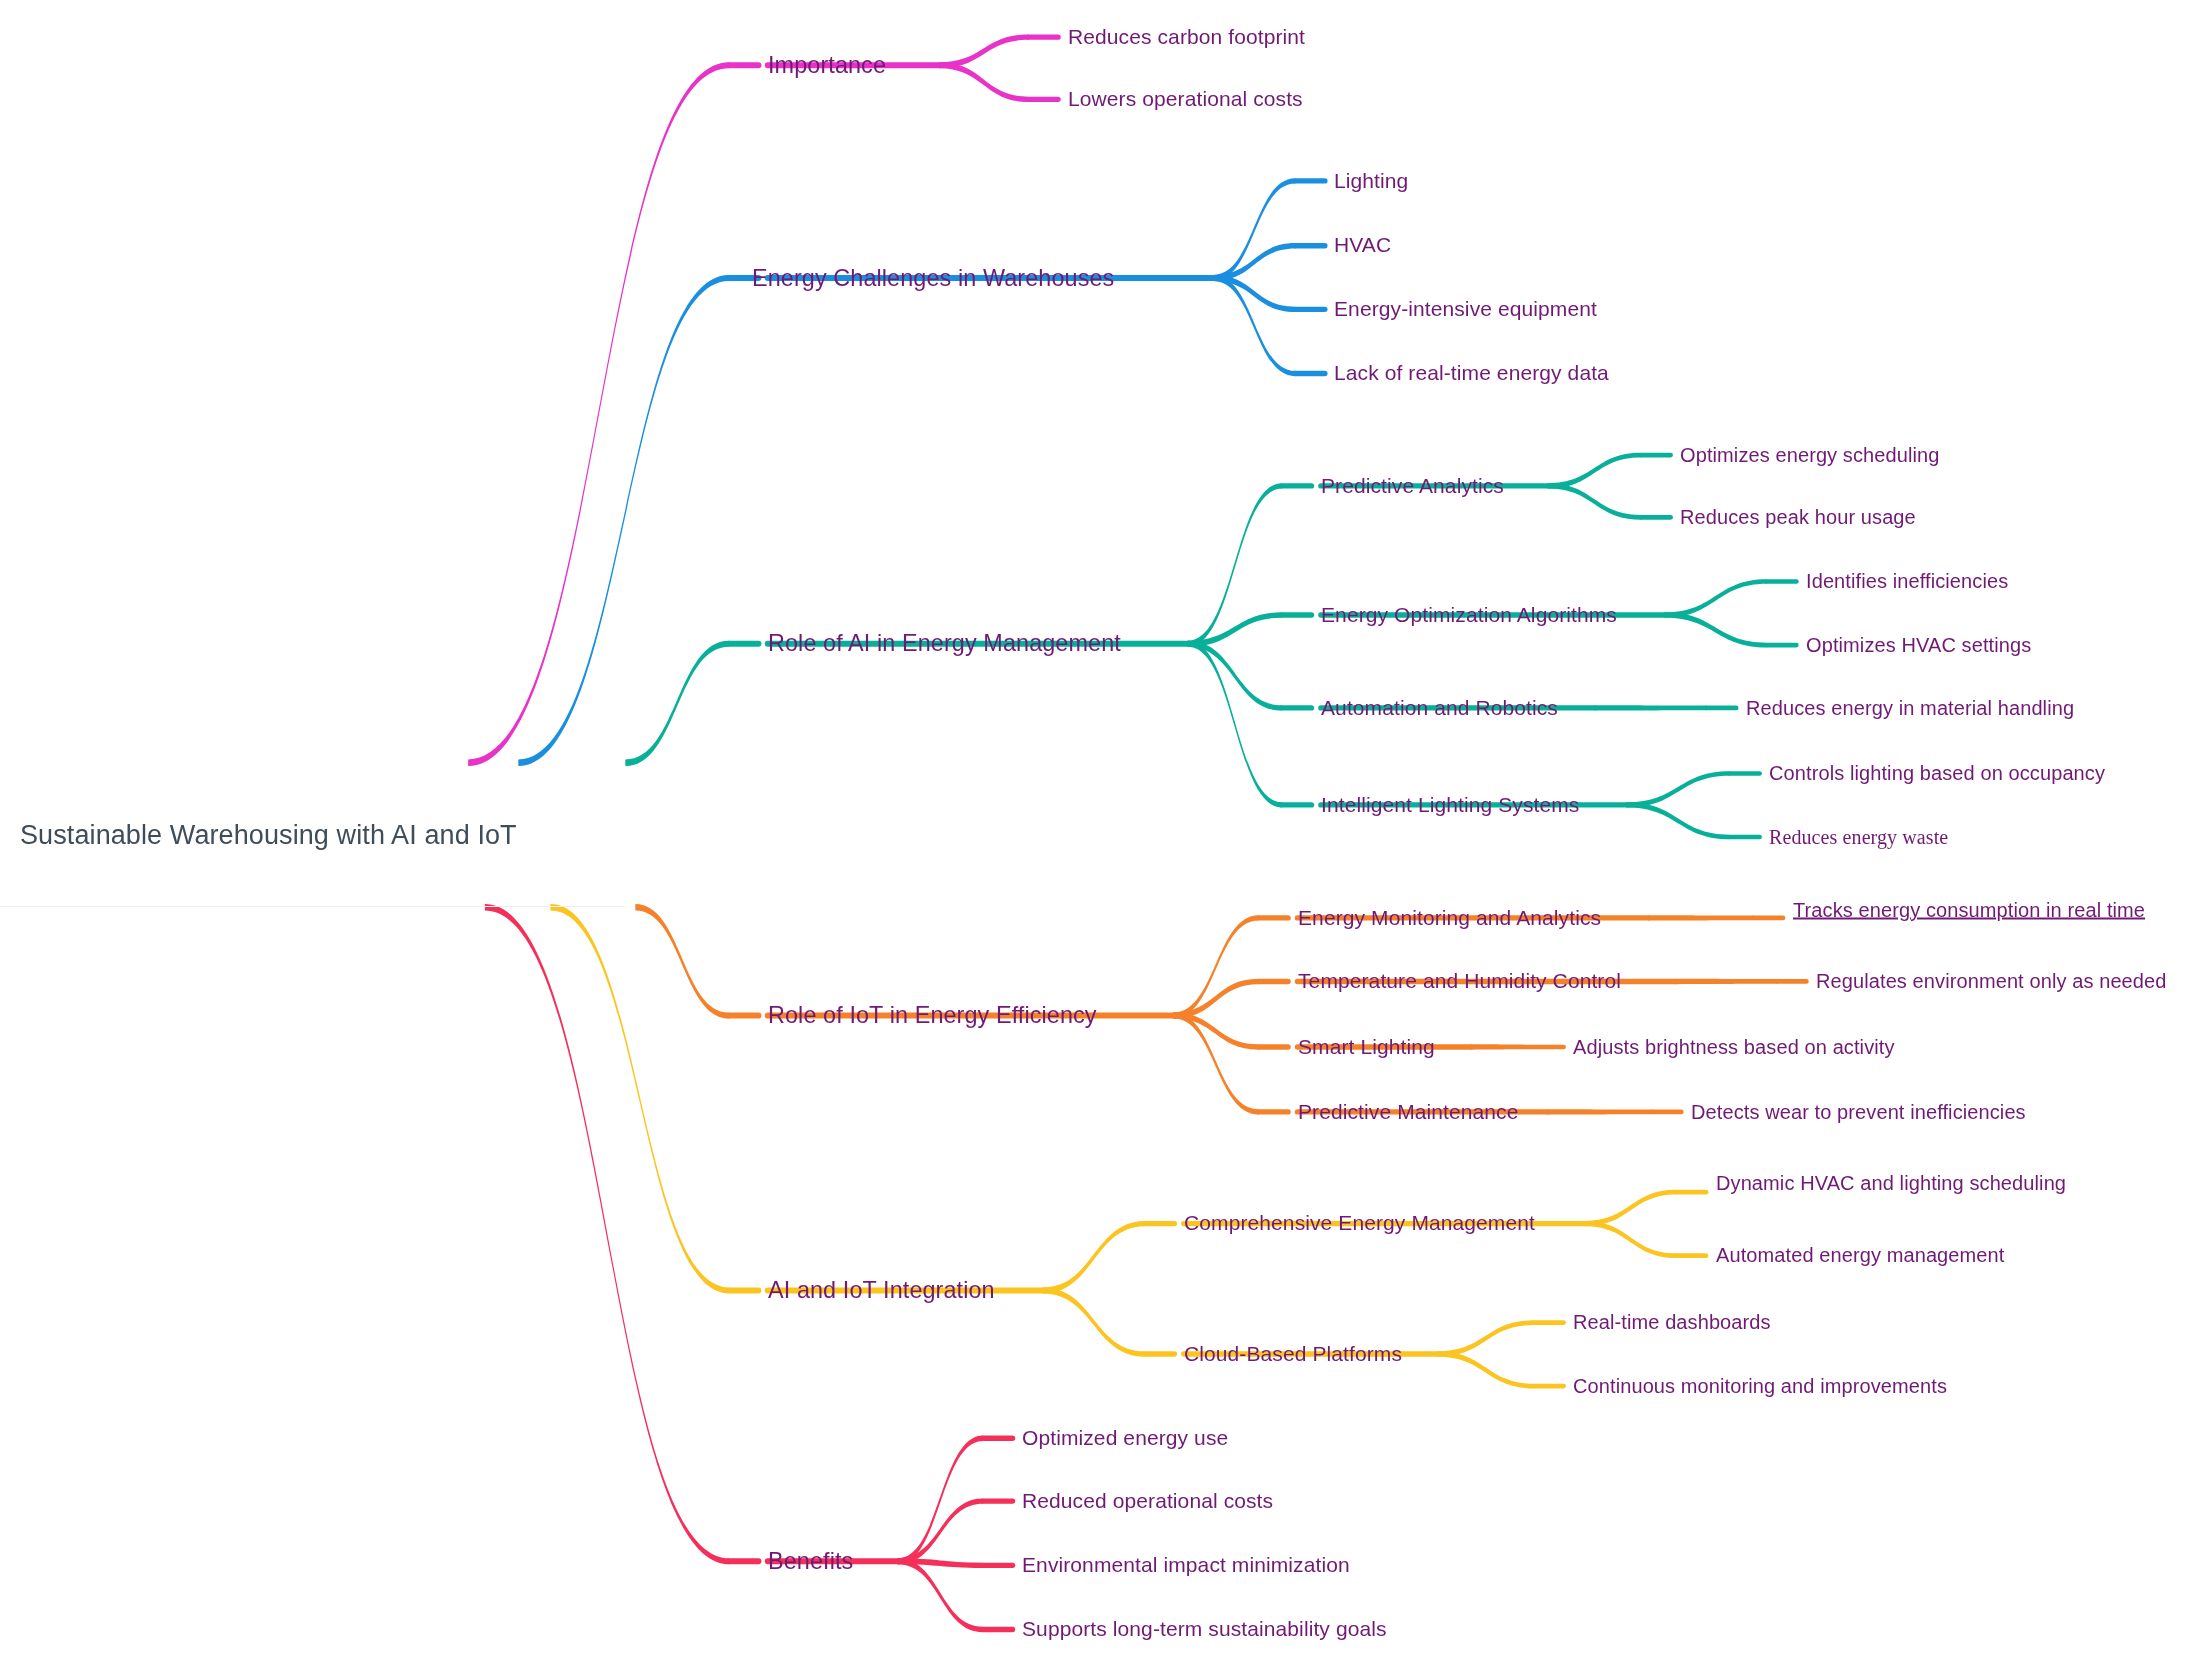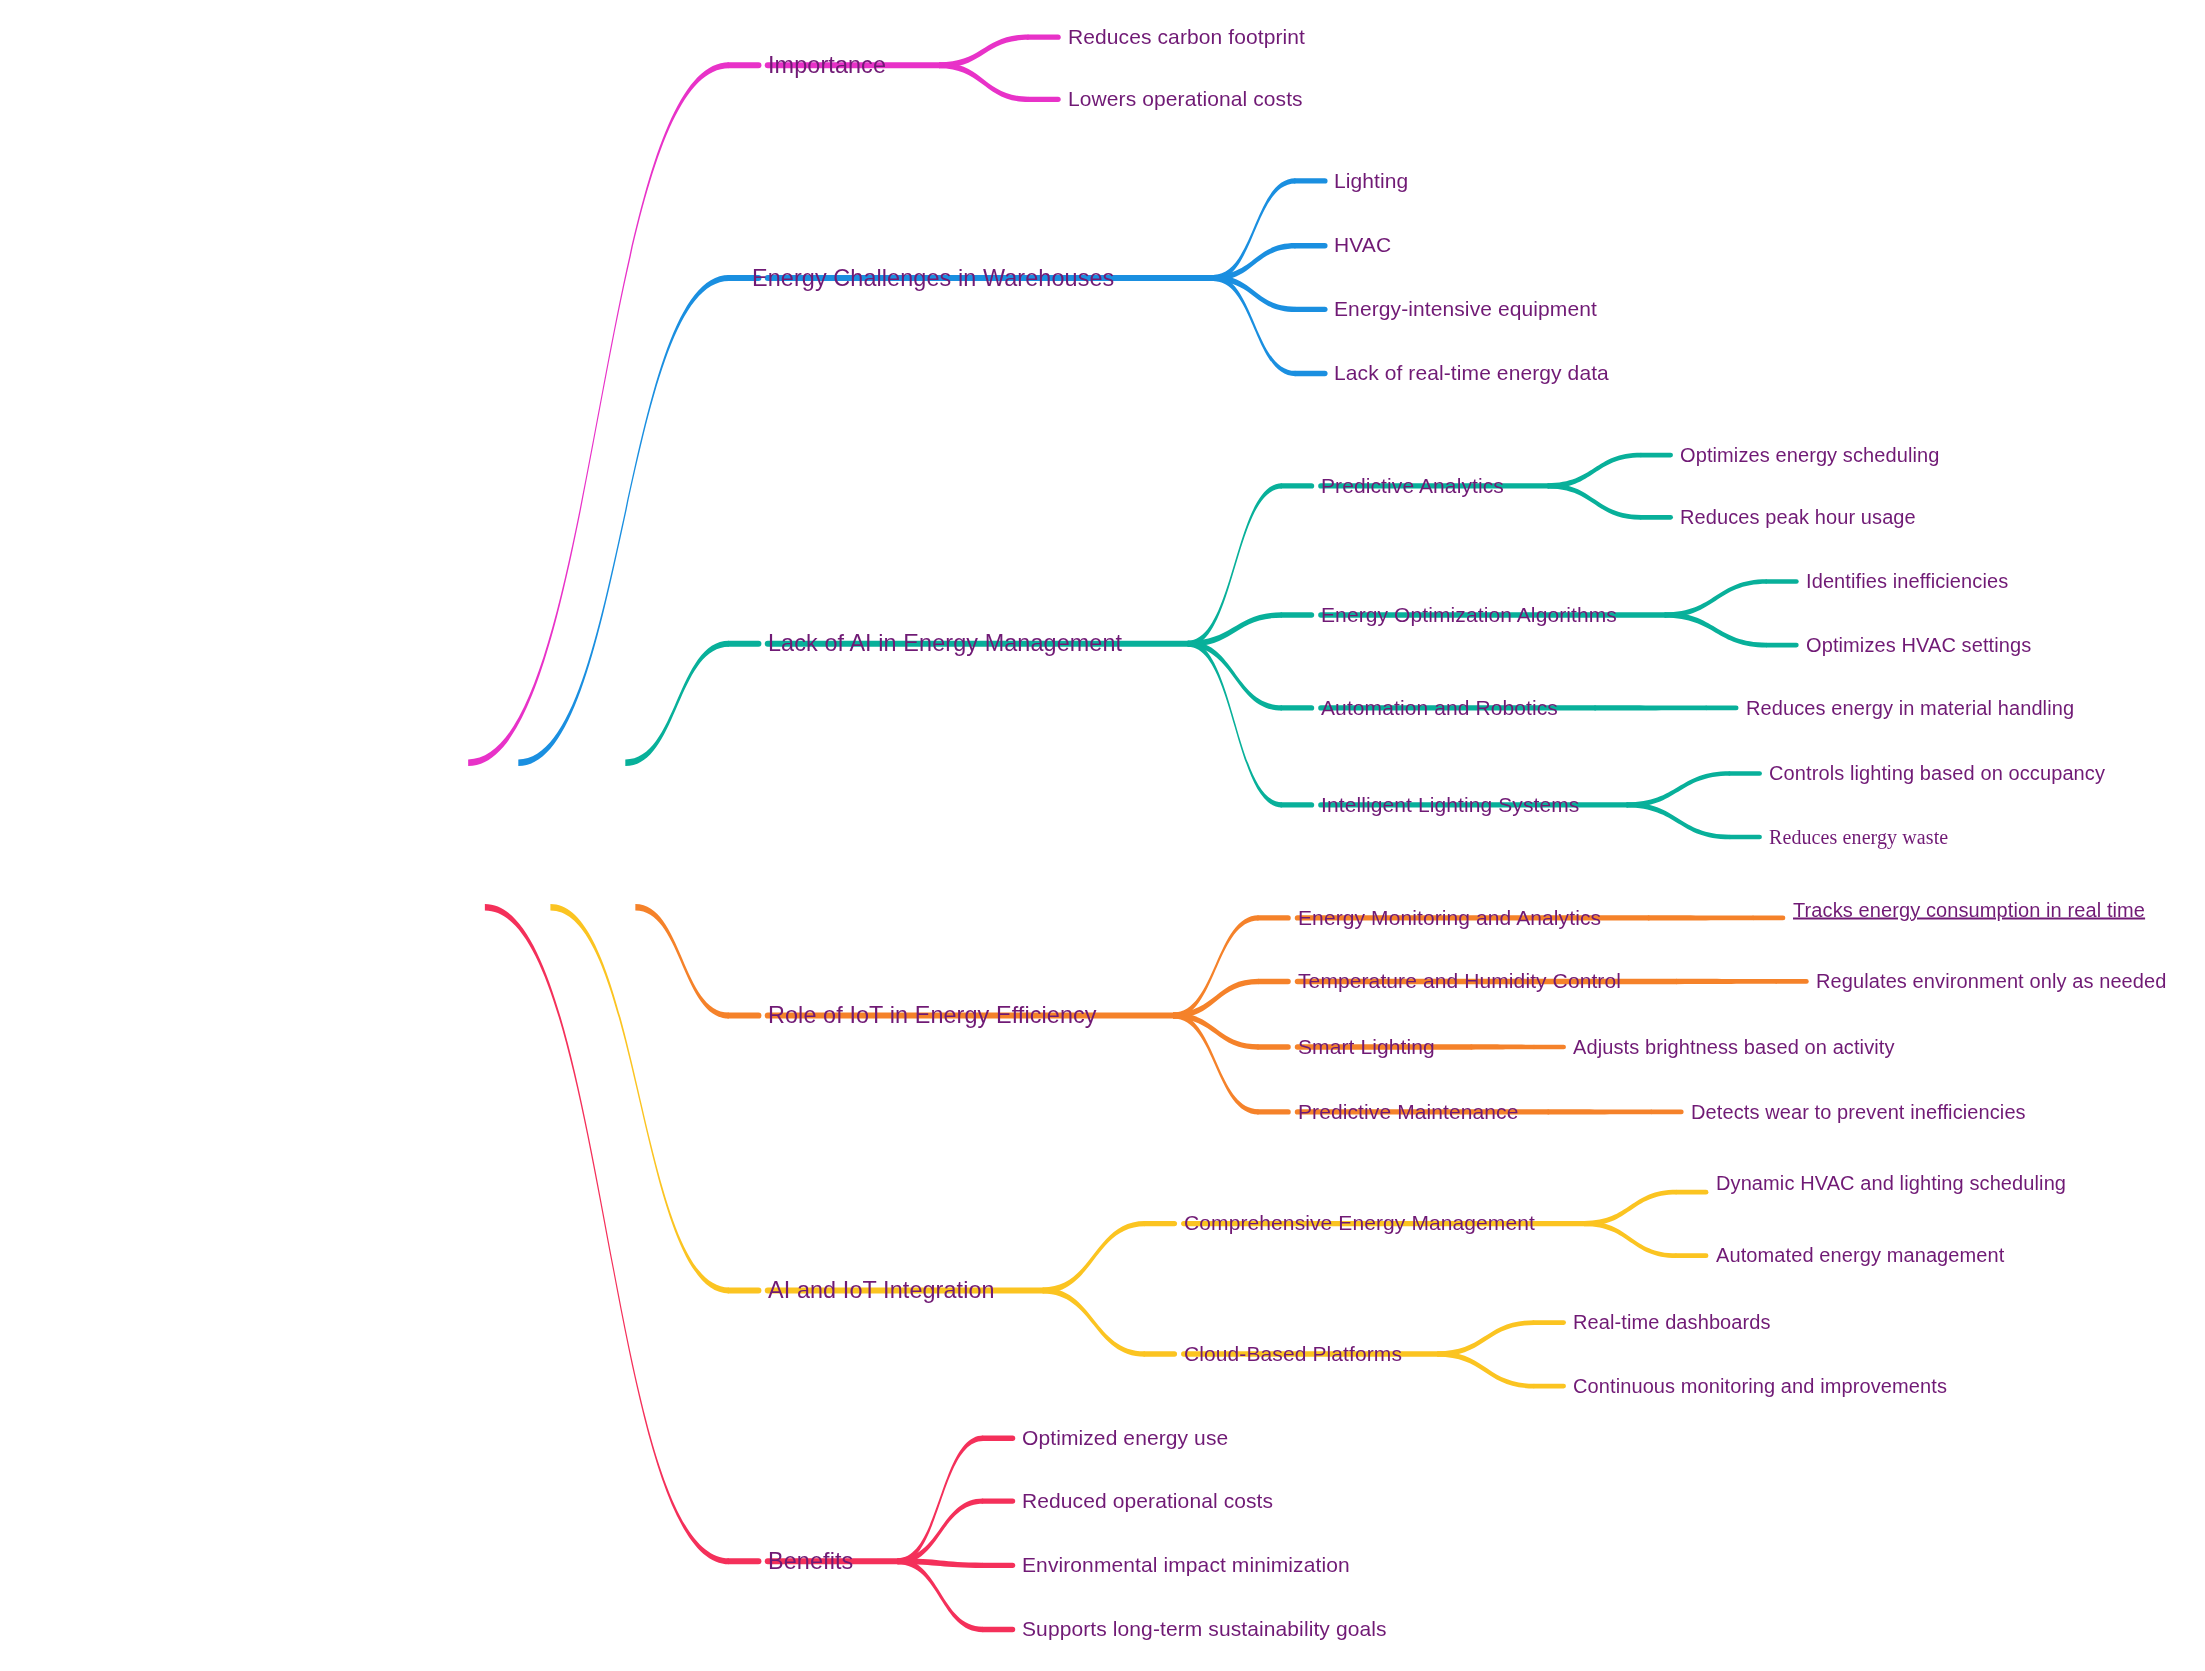--- a/index.html
+++ b/index.html
@@ -142,31 +142,34 @@
       <path d="M 1342 2329.5 C 1406 2329.5, 1406 2146, 1470 2146 L 1470 2154 C 1406 2154, 1406 2338.5, 1342 2338.5 Z" fill="#f4305a"></path>
       <path d="M 1470 2150 L 1514 2150" stroke="#f4305a" stroke-width="8" stroke-linecap="round" fill="none"></path>
       <path d="M 1342 2329.5 C 1406 2329.5, 1406 2240, 1470 2240 L 1470 2248 C 1406 2248, 1406 2338.5, 1342 2338.5 Z" fill="#f4305a"></path>
       <path d="M 1470 2244 L 1514 2244" stroke="#f4305a" stroke-width="8" stroke-linecap="round" fill="none"></path>
       <path d="M 1342 2329.5 C 1406 2329.5, 1406 2336, 1470 2336 L 1470 2344 C 1406 2344, 1406 2338.5, 1342 2338.5 Z" fill="#f4305a"></path>
       <path d="M 1470 2340 L 1514 2340" stroke="#f4305a" stroke-width="8" stroke-linecap="round" fill="none"></path>
       <path d="M 1342 2329.5 C 1406 2329.5, 1406 2432, 1470 2432 L 1470 2440 C 1406 2440, 1406 2338.5, 1342 2338.5 Z" fill="#f4305a"></path>
       <path d="M 1470 2436 L 1514 2436" stroke="#f4305a" stroke-width="8" stroke-linecap="round" fill="none"></path>
     </svg>
 
+  <div class="node-root" id="root-node" style="left: 0px; top: 763px; width: 625px; height: 144px; font-size: 27px; padding: 53px 0px 0px 20px; box-sizing: border-box;">
+    <span>Sustainable Warehousing with AI and IoT</span>
+  </div>
 
   <div id="labels-layer">
       <div class="node-label depth-1" style="left: 768px; top: 65px;">Importance</div>
       <div class="node-label depth-2" style="left: 1068px; top: 37px;">Reduces carbon footprint</div>
       <div class="node-label depth-2" style="left: 1068px; top: 99px;">Lowers operational costs</div>
       <div class="node-label depth-1" style="left: 752px; top: 278px;">Energy Challenges in Warehouses</div>
       <div class="node-label depth-2" style="left: 1334px; top: 181px;">Lighting</div>
       <div class="node-label depth-2" style="left: 1334px; top: 245px;">HVAC</div>
       <div class="node-label depth-2" style="left: 1334px; top: 309px;">Energy-intensive equipment</div>
       <div class="node-label depth-2" style="left: 1334px; top: 373px;">Lack of real-time energy data</div>
-      <div class="node-label depth-1" style="left: 768px; top: 643px;">Lack of AI in Energy Management</div>
+      <div class="node-label depth-1" style="left: 768px; top: 643px;">Role of AI in Energy Management</div>
       <div class="node-label depth-2" style="left: 1321px; top: 486px;">Predictive Analytics</div>
       <div class="node-label depth-3" style="left: 1680px; top: 455px;">Optimizes energy scheduling</div>
       <div class="node-label depth-3" style="left: 1680px; top: 517px;">Reduces peak hour usage</div>
       <div class="node-label depth-2" style="left: 1321px; top: 615px;">Energy Optimization Algorithms</div>
       <div class="node-label depth-3" style="left: 1806px; top: 581px;">Identifies inefficiencies</div>
       <div class="node-label depth-3" style="left: 1806px; top: 645px;">Optimizes HVAC settings</div>
       <div class="node-label depth-2" style="left: 1321px; top: 708px;">Automation and Robotics</div>
       <div class="node-label depth-3" style="left: 1746px; top: 708px;">Reduces energy in material handling</div>
       <div class="node-label depth-2" style="left: 1321px; top: 805px;">Intelligent Lighting Systems</div>
       <div class="node-label depth-3" style="left: 1769px; top: 773px;">Controls lighting based on occupancy</div>

